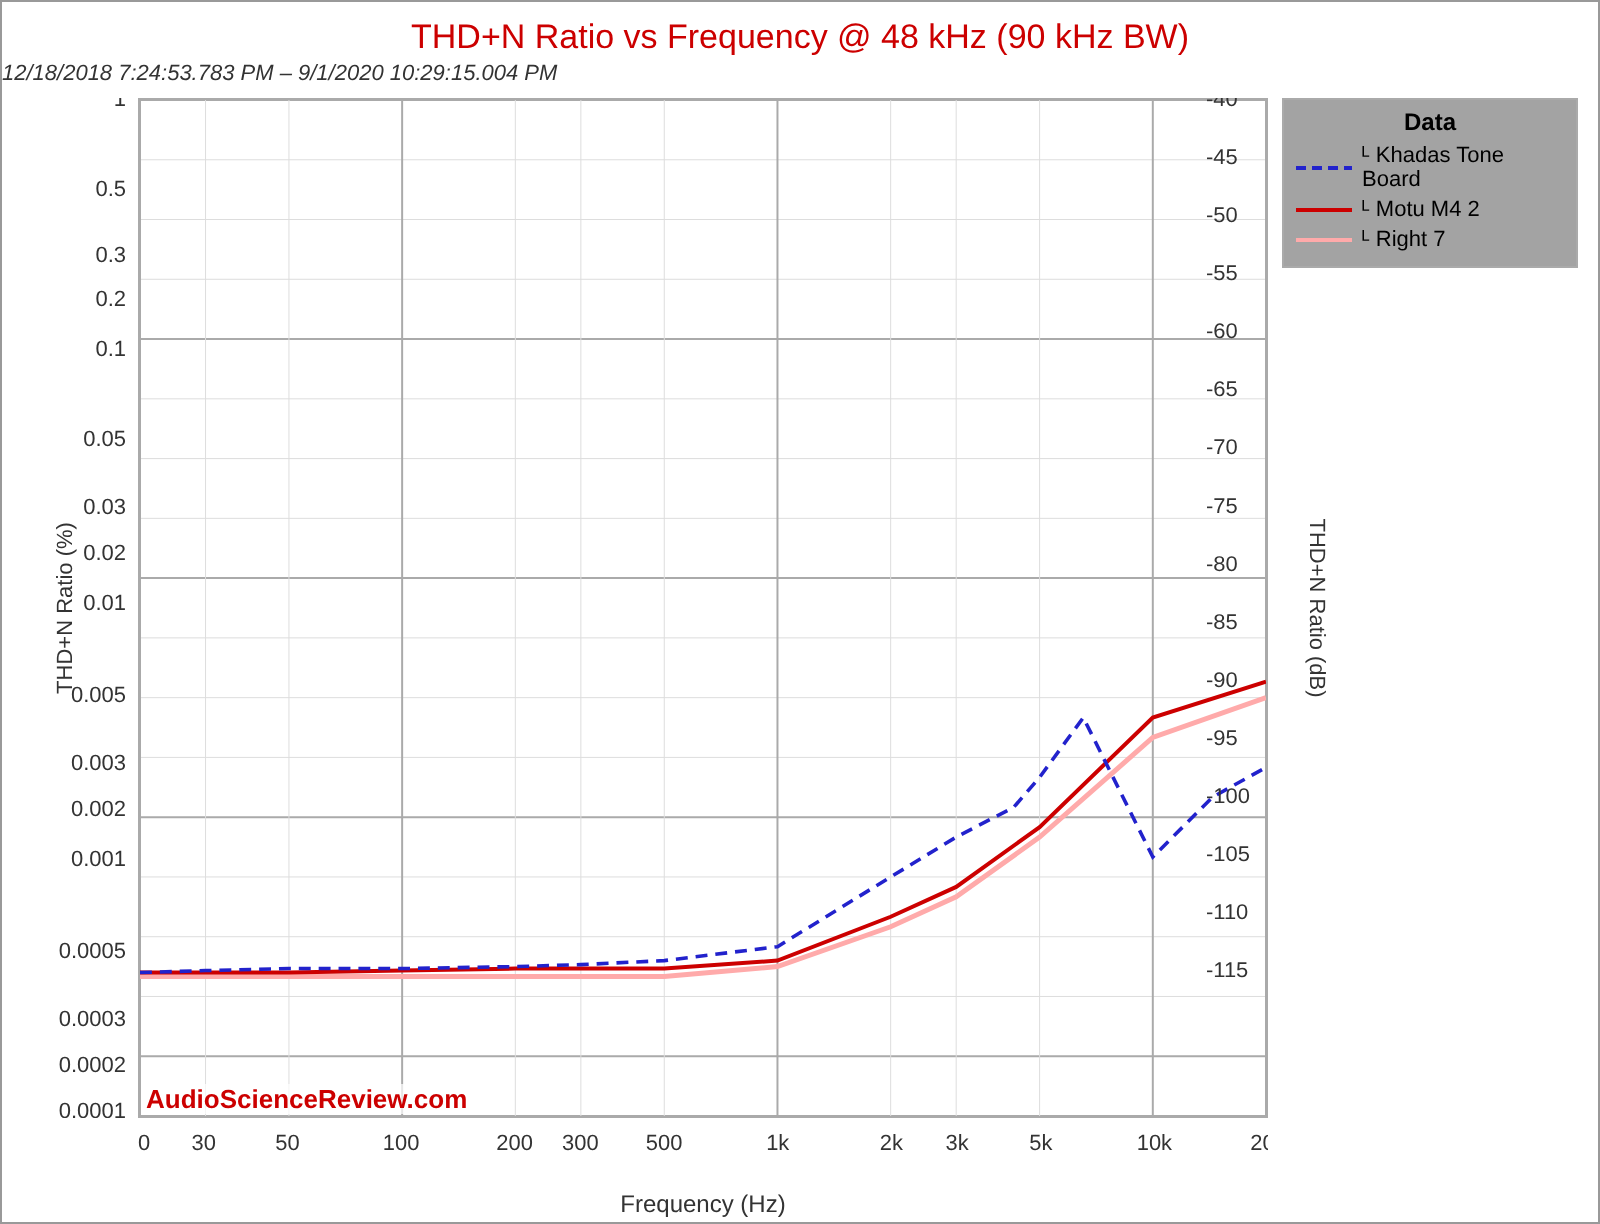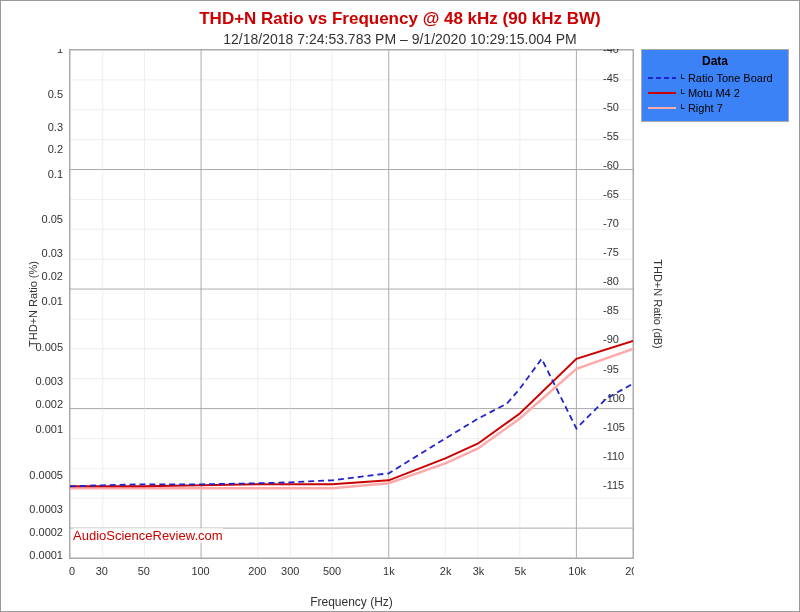--- a/index.html
+++ b/index.html
@@ -14,45 +14,46 @@
       width: 800px;
       height: 612px;
       position: relative;
       background: #fff;
       border: 1px solid #999;
     }
     .chart-title {
       text-align: center;
       color: #cc0000;
       font-size: 17px;
-      font-weight: bold;
+      font-weight: normal;
       padding-top: 8px;
     }
     .chart-subtitle {
-      text-align: center;
+      text-align: left;
       color: #333;
-      font-size: 14px;
+      font-size: 11px;
       margin-top: 2px;
+      font-style: italic;
     }
     .chart-area {
       position: absolute;
       left: 68px;
       top: 48px;
       right: 165px;
       bottom: 52px;
       background: #fff;
       border: 1px solid #aaa;
     }
     .legend-box {
       position: absolute;
       right: 10px;
       top: 48px;
       width: 148px;
       border: 1px solid #aaa;
-      background: #3b82f6;
+      background: #a3a3a3;
       padding: 4px 6px;
     }
     .legend-title {
       text-align: center;
       font-size: 12px;
       font-weight: bold;
       margin-bottom: 4px;
     }
     .legend-item {
       display: flex;
@@ -61,24 +62,24 @@
       font-size: 11px;
     }
     .legend-swatch {
       width: 28px;
       height: 10px;
       margin-right: 5px;
       flex-shrink: 0;
     }
     .watermark {
       position: absolute;
-      bottom: 68px;
+      bottom: 54px;
       left: 72px;
       font-size: 13px;
-      font-weight: normal;
+      font-weight: bold;
       color: #cc0000;
       background: rgba(255,255,255,0.7);
     }
     .ap-logo {
       position: absolute;
       top: 52px;
       right: 170px;
       font-size: 18px;
       font-weight: bold;
       color: #0055cc;
@@ -247,21 +248,21 @@
   <div style="position:absolute;bottom:2px;left:68px;right:165px;text-align:center;font-size:12px;color:#333;margin-top:48px;">Frequency (Hz)</div>
 
   <div class="watermark">AudioScienceReview.com</div>
 
   <div class="legend-box">
     <div class="legend-title">Data</div>
     <div class="legend-item">
       <svg class="legend-swatch" width="28" height="10" viewBox="0 0 28 10">
         <line x1="0" y1="5" x2="28" y2="5" stroke="#2222cc" stroke-width="2" stroke-dasharray="5,3"></line>
       </svg>
-      <span>ᴸ Ratio Tone Board</span>
+      <span>ᴸ Khadas Tone Board</span>
     </div>
     <div class="legend-item">
       <svg class="legend-swatch" width="28" height="10" viewBox="0 0 28 10">
         <line x1="0" y1="5" x2="28" y2="5" stroke="#cc0000" stroke-width="2"></line>
       </svg>
       <span>ᴸ Motu M4 2</span>
     </div>
     <div class="legend-item">
       <svg class="legend-swatch" width="28" height="10" viewBox="0 0 28 10">
         <line x1="0" y1="5" x2="28" y2="5" stroke="#ffaaaa" stroke-width="2"></line>

